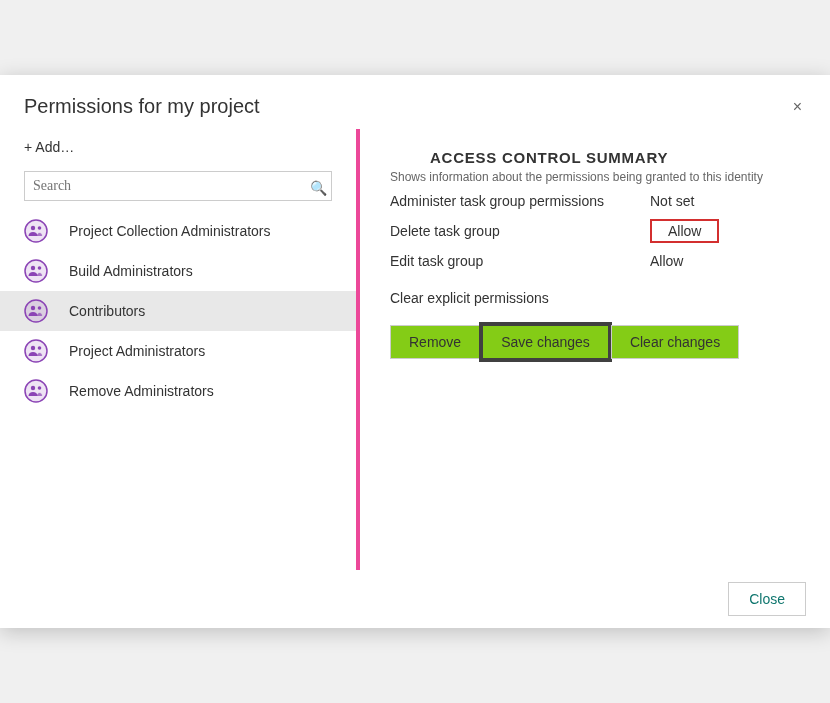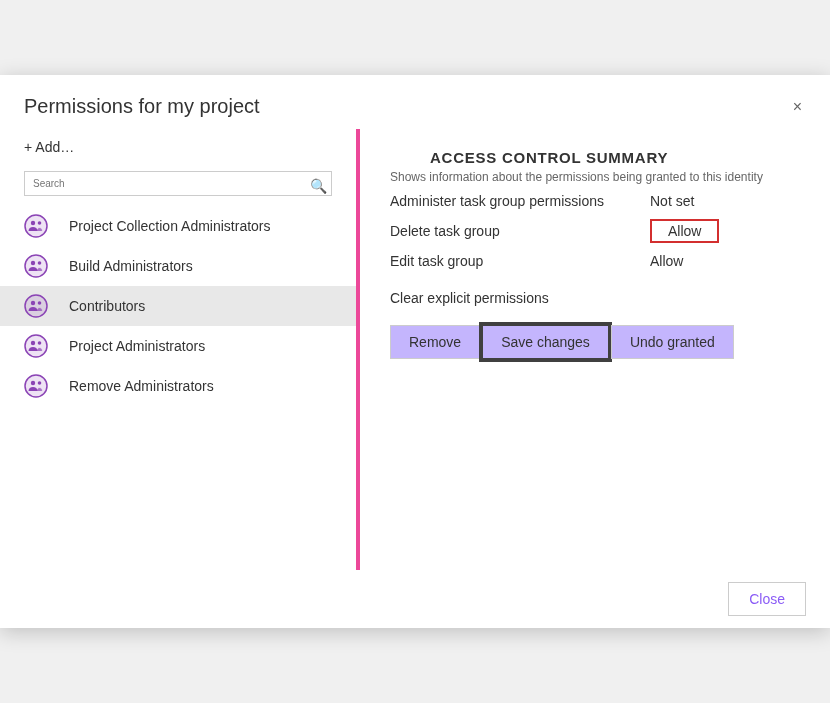--- a/index.html
+++ b/index.html
@@ -79,22 +79,23 @@
 
     .search-container {
       padding: 6px 24px 10px 24px;
       position: relative;
     }
 
     .search-input {
       width: 100%;
       padding: 6px 30px 6px 8px;
       border: 1px solid #ccc;
-      font-size: 10px;
+      font-size: 14px;
       outline: none;
+      font-family: Liberation Serif, serif;
     }
 
     .search-icon-btn {
       position: absolute;
       right: 28px;
       top: 50%;
       transform: translateY(-50%);
       background: none;
       border: none;
       cursor: pointer;
@@ -199,21 +200,21 @@
     }
 
     .actions-row {
       display: flex;
       gap: 0;
       align-items: center;
     }
 
     .btn-action {
       border: 1px solid #ccc;
-      background: #c4b5fd;
+      background: #84cc16;
       padding: 8px 18px;
       font-size: 14px;
       cursor: pointer;
       color: #333;
       outline: none;
     }
 
     .btn-save {
       border: 4px solid #404040;
       font-weight: 400;
@@ -228,21 +229,21 @@
       padding: 12px 24px;
       border-top: none;
     }
 
     .btn-close {
       border: 1px solid #ccc;
       background: #fff;
       padding: 8px 20px;
       font-size: 14px;
       cursor: pointer;
-      color: #8b5cf6;
+      color: #0f766e;
     }
 
     
     .group-icon svg {
       width: 24px;
       height: 24px;
     }
   </style>
 </head>
 <body>
@@ -349,21 +350,21 @@
               <td class="allow-text">Allow</td>
             </tr>
           </tbody>
       </table>
 
       <div class="clear-explicit">Clear explicit permissions</div>
 
       <div class="actions-row">
         <button class="btn-action">Remove</button>
         <button class="btn-action btn-save">Save changes</button>
-        <button class="btn-action">Undo granted</button>
+        <button class="btn-action">Clear changes</button>
       </div>
     </div>
 
   </div>
 
   <div class="dialog-footer">
     <button class="btn-close">Close</button>
   </div>
 
 </div>

